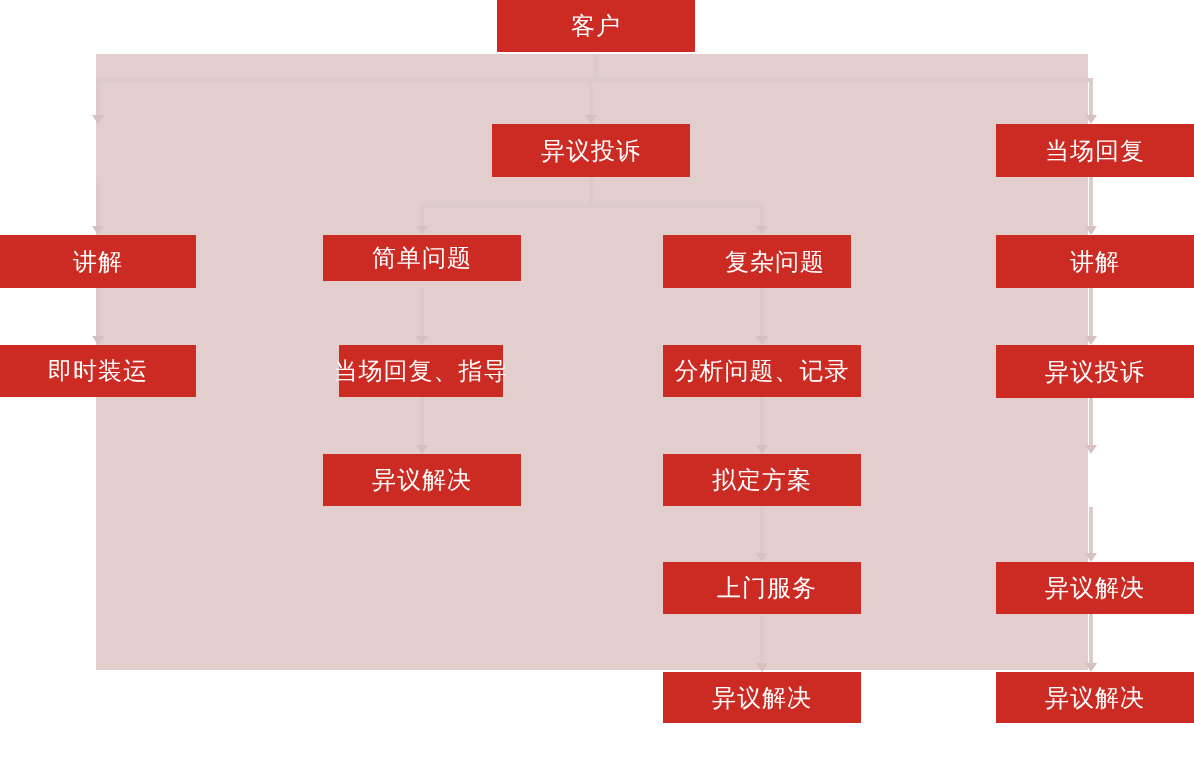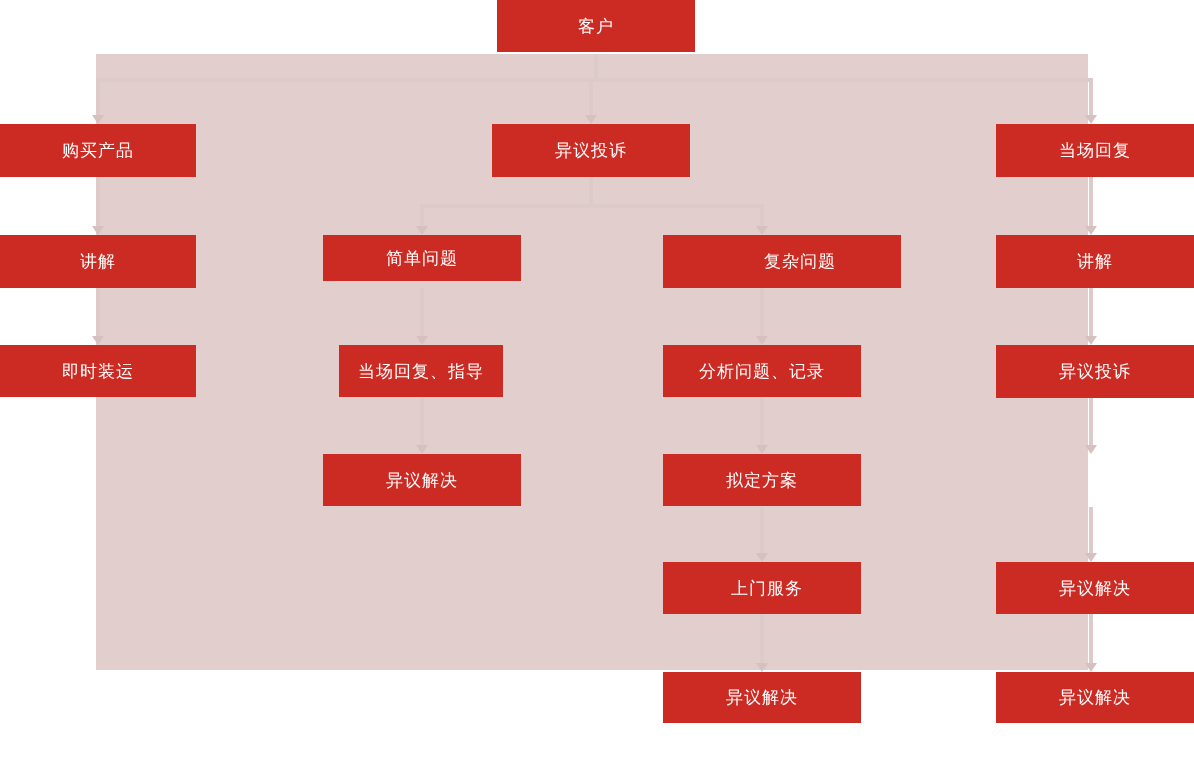--- a/index.html
+++ b/index.html
@@ -22,21 +22,21 @@
   .panel{
     position:absolute;
     left:96px;top:54px;width:992px;height:616px;
     background:var(--panel-pink);
   }
   .node{
     position:absolute;
     background:var(--node-red);
     color:var(--node-text);
     display:flex;align-items:center;justify-content:center;
-    font-size:17px;
+    font-size:24px;
     letter-spacing:1px;
     white-space:nowrap;
   }
   .vline,.hline{position:absolute;background:var(--connector);}
   .arrow{
     position:absolute;width:0;height:0;
     border-left:6px solid transparent;
     border-right:6px solid transparent;
     border-top:9px solid var(--arrowhead);
   }
@@ -89,31 +89,30 @@
   <div class="arrow" style="left:1085px;top:336px;"></div>
   <div class="vline" style="left:1089px;top:398px;width:4px;height:47px;"></div>
   <div class="arrow" style="left:1085px;top:445px;"></div>
   <div class="vline" style="left:1089px;top:507px;width:4px;height:46px;"></div>
   <div class="arrow" style="left:1085px;top:553px;"></div>
   <div class="vline" style="left:1089px;top:614px;width:4px;height:49px;"></div>
   <div class="arrow" style="left:1085px;top:663px;"></div>
 
   <div class="node" style="left:497px;top:0px;width:198px;height:52px;">客户</div>
 
-  <div class="node" style="left:0px;top:124px;width:196px;height:53px;">购买产品</div>
   <div class="node" style="left:0px;top:235px;width:196px;height:53px;">讲解</div>
   <div class="node" style="left:0px;top:345px;width:196px;height:52px;font-family:Liberation Serif, serif;">即时装运</div>
 
   <div class="node" style="left:492px;top:124px;width:198px;height:53px;">异议投诉</div>
 
   <div class="node" style="left:323px;top:235px;width:198px;height:46px;">简单问题</div>
   <div class="node" style="left:323px;top:345px;width:164px;height:52px;margin-left:16px;">当场回复、指导</div>
   <div class="node" style="left:323px;top:454px;width:198px;height:52px;">异议解决</div>
 
-  <div class="node" style="left:663px;top:235px;width:238px;height:53px;padding-left:36px;">复杂问题</div>
+  <div class="node" style="left:663px;top:235px;width:188px;height:53px;padding-left:36px;">复杂问题</div>
   <div class="node" style="left:663px;top:345px;width:198px;height:52px;">分析问题、记录</div>
   <div class="node" style="left:663px;top:454px;width:198px;height:52px;">拟定方案</div>
   <div class="node" style="left:663px;top:562px;width:198px;height:52px;padding-left:10px;">上门服务</div>
   <div class="node" style="left:663px;top:672px;width:198px;height:51px;">异议解决</div>
 
   <div class="node" style="left:996px;top:124px;width:198px;height:53px;">当场回复</div>
   <div class="node" style="left:996px;top:235px;width:198px;height:53px;">讲解</div>
   <div class="node" style="left:996px;top:345px;width:198px;height:53px;">异议投诉</div>
   <div class="node" style="left:996px;top:562px;width:198px;height:52px;">异议解决</div>
   <div class="node" style="left:996px;top:672px;width:198px;height:51px;">异议解决</div>

